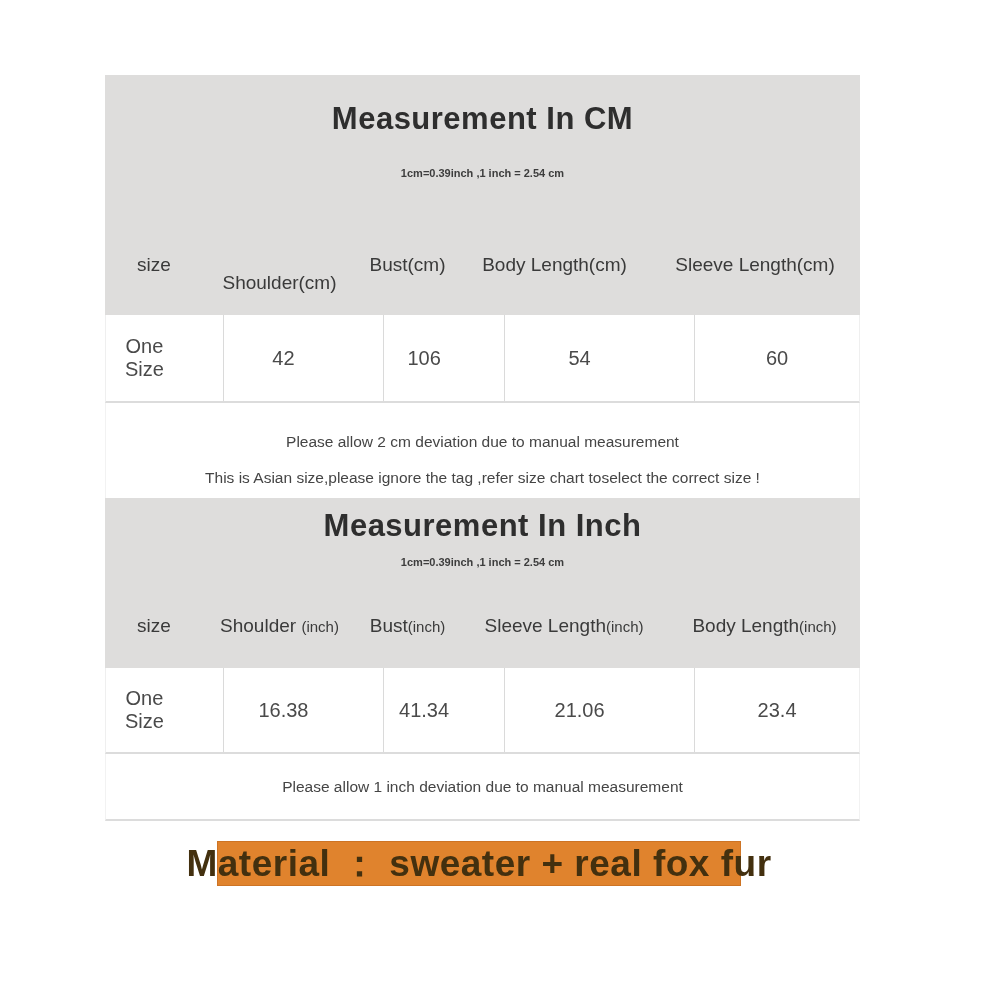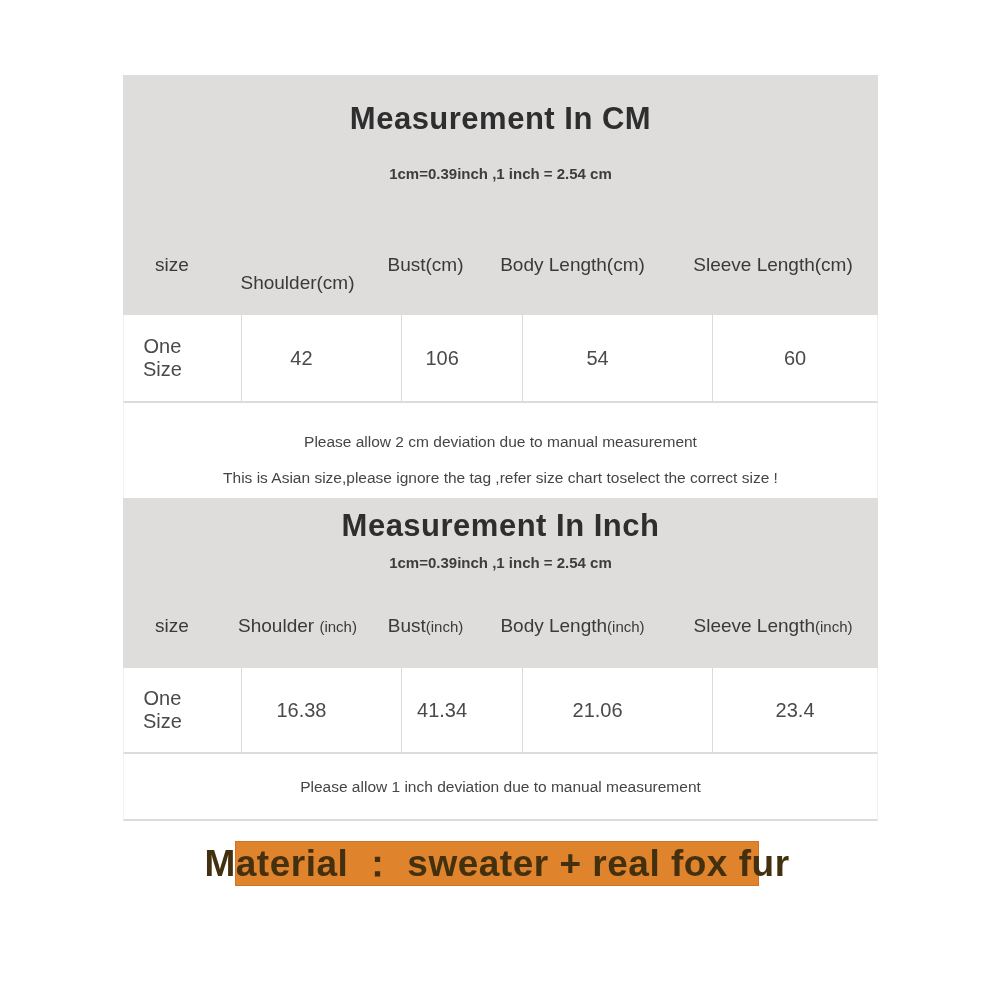--- a/index.html
+++ b/index.html
@@ -1,32 +1,32 @@
 <!DOCTYPE html>
 <html><head>
 <meta charset="utf-8">
 <style>
   html,body{margin:0;padding:0;}
   body{
     width:1000px;height:1000px;background:#ffffff;position:relative;overflow:hidden;
     font-family:"Liberation Sans","DejaVu Sans",sans-serif;
     -webkit-font-smoothing:antialiased;
   }
-  .sheet{position:absolute;left:123px;top:75px;width:755px;}
+  .sheet{position:absolute;left:105px;top:75px;width:755px;}
 
   
   .head{background:#dedddc;position:relative;box-sizing:border-box;}
   .head.cm{height:240px;padding-top:26px;}
   .head.inch{height:170px;padding-top:10px;}
   .tbl-title{
     text-align:center;font-size:31px;font-weight:bold;color:#2e2e2e;
     letter-spacing:0.5px;line-height:36px;
   }
   .tbl-sub{
-    text-align:center;font-size:15px;font-weight:600;color:#3d3d3d;line-height:21px;
+    text-align:center;font-size:11px;font-weight:600;color:#3d3d3d;line-height:21px;
   }
   .head.cm .tbl-sub{margin-top:26px;}
   .head.inch .tbl-sub{margin-top:8px;}
 
   
   .cols{
     position:absolute;left:0;right:0;display:flex;align-items:center;
     color:#3a3a3a;font-size:19px;
   }
   .head.cm .cols{bottom:14px;height:72px;}
@@ -98,22 +98,22 @@
   </section>
 
   <section>
     <div class="head inch">
       <div class="tbl-title">Measurement In Inch</div>
       <div class="tbl-sub">1cm=0.39inch ,1 inch = 2.54 cm</div>
       <div class="cols">
         <div class="cell c0"><span>size</span><span class="unit"></span></div>
         <div class="cell c1"><span>Shoulder&nbsp;</span><span class="unit">(inch)</span></div>
         <div class="cell c2"><span>Bust</span><span class="unit">(inch)</span></div>
+        <div class="cell c4"><span>Sleeve Length</span><span class="unit">(inch)</span></div>
         <div class="cell c3"><span>Body Length</span><span class="unit">(inch)</span></div>
-        <div class="cell c4"><span>Sleeve Length</span><span class="unit">(inch)</span></div>
       </div>
     </div>
     <div class="row inch">
       <div class="cell c0">One Size</div>
       <div class="cell c1">16.38</div>
       <div class="cell c2">41.34</div>
       <div class="cell c3">21.06</div>
       <div class="cell c4">23.4</div>
     </div>
     <div class="notes inch">

